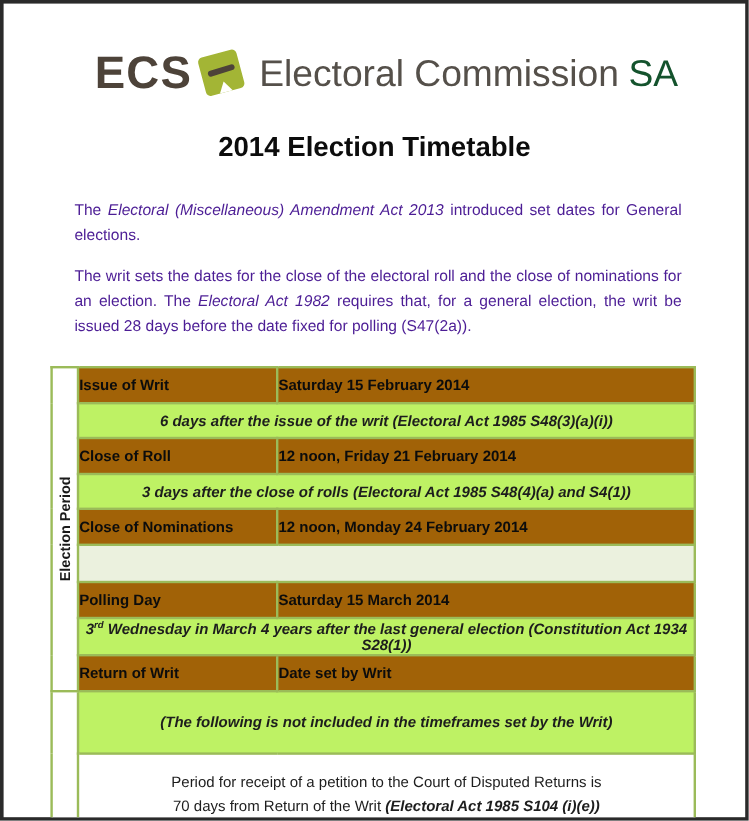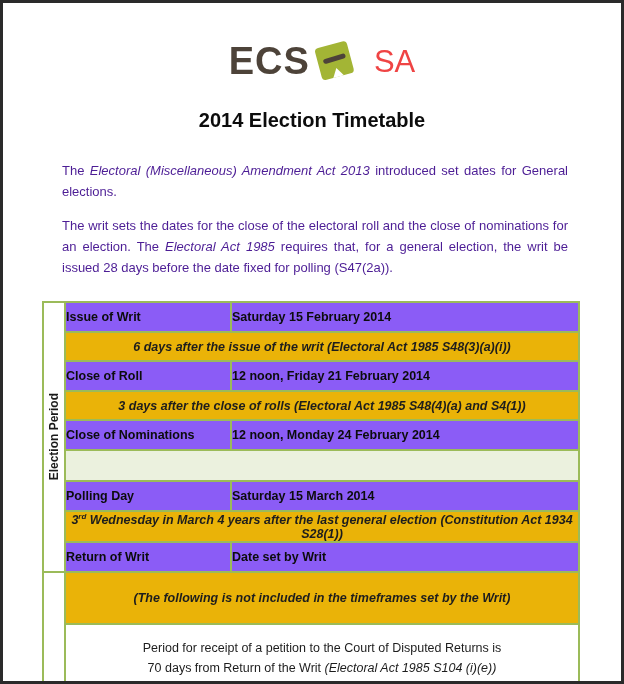--- a/index.html
+++ b/index.html
@@ -4,72 +4,73 @@
 <style>
   html,body{margin:0;padding:0;background:#fff;}
   body{width:624px;height:684px;font-family:"Liberation Sans",sans-serif;}
   .frame{box-sizing:border-box;width:624px;height:684px;border:3px solid #2a2a2a;background:#fff;overflow:hidden;}
 
   
   .logo-row{margin-top:34px;display:flex;align-items:center;justify-content:center;height:48px;padding-left:20px;}
   .logo-ecs{font-size:38px;font-weight:bold;color:#4d4339;letter-spacing:1px;line-height:1;}
   .logo-mark{width:46px;height:50px;margin:0 8px 0 2px;position:relative;top:-2px;}
   .logo-text{font-size:31px;color:#55504a;font-weight:400;letter-spacing:0px;line-height:1;white-space:pre;}
-  .logo-sa{font-size:31px;color:#ef4444;font-weight:400;line-height:1;margin-left:8px;}
+  .logo-sa{font-size:31px;color:#14532d;font-weight:400;line-height:1;margin-left:8px;}
 
   
-  h1{margin:24px 0 0 0;text-align:center;font-size:20px;font-weight:bold;color:#0c0c0c;}
+  h1{margin:24px 0 0 0;text-align:center;font-size:23px;font-weight:bold;color:#0c0c0c;}
 
   
   .intro{margin:28px 53px 0 59px;color:#4c1d95;}
   .intro p{margin:0 0 13px 0;font-size:13px;line-height:21px;text-align:justify;}
 
   
   .tt-wrap{margin:23px 0 0 39px;}
   table.tt{border-collapse:collapse;width:536px;table-layout:fixed;}
   table.tt td{border:2px solid #9bbb59;padding:0;}
   col.c-side{width:22px;}
   col.c-label{width:166px;}
   col.c-value{width:348px;}
 
   td.side{background:#fff;text-align:center;vertical-align:middle;}
   .vert-label{writing-mode:vertical-rl;transform:rotate(180deg);font-size:12px;font-weight:bold;color:#1a1a1a;white-space:nowrap;margin:0 auto;}
 
-  td.lbl,td.val{background:#8b5cf6;font-size:12.5px;font-weight:bold;color:#0c0c0c;vertical-align:middle;height:28px;padding-left:8px;}
-  td.note{background:#eab308;font-size:12.5px;font-style:italic;font-weight:bold;color:#1d1d1d;text-align:center;vertical-align:middle;height:27px;}
+  td.lbl,td.val{background:#a16207;font-size:12.5px;font-weight:bold;color:#0c0c0c;vertical-align:middle;height:28px;padding-left:8px;}
+  td.note{background:#bef264;font-size:12.5px;font-style:italic;font-weight:bold;color:#1d1d1d;text-align:center;vertical-align:middle;height:27px;}
   td.note-empty{background:#ebf1de;height:29px;}
   td.note-tall{height:50px;}
   td.note sup{font-size:8px;}
   td.petition{background:#fff;height:66px;text-align:center;vertical-align:middle;font-size:12.5px;color:#1d1d1d;line-height:20px;}
-  td.petition .it{font-style:italic;font-weight:normal;}
+  td.petition .it{font-style:italic;font-weight:bold;}
 </style>
 </head>
 <body>
 
 <div class="frame">
 
   <div class="logo-row">
     <span class="logo-ecs">ECS</span>
     <span class="logo-mark">
       <svg width="46" height="50" viewBox="0 0 46 50">
         <g transform="rotate(-15 23 27)">
           <rect x="6" y="10" width="33" height="33" rx="4" fill="#a3b535"></rect>
           <path d="M17 43 L22.5 34 L28 43 Z" fill="#ffffff"></path>
         </g>
         <rect x="11" y="22" width="23" height="5" rx="2.5" transform="rotate(-17 23 25)" fill="#4d4339"></rect>
       </svg>
     </span>
+    <span class="logo-text">Electoral Commission</span>
     <span class="logo-sa">SA</span>
   </div>
 
   <h1>2014 Election Timetable</h1>
 
   <div class="intro">
     <p><span>The </span><i>Electoral (Miscellaneous) Amendment Act 2013</i><span> introduced set dates for General elections.</span></p>
-    <p><span>The writ sets the dates for the close of the electoral roll and the close of nominations for an election. The </span><i>Electoral Act 1985</i><span> requires that, for a general election, the writ be issued 28 days before the date fixed for polling (S47(2a)).</span></p>
+    <p><span>The writ sets the dates for the close of the electoral roll and the close of nominations for an election. The </span><i>Electoral Act 1982</i><span> requires that, for a general election, the writ be issued 28 days before the date fixed for polling (S47(2a)).</span></p>
   </div>
 
   <div class="tt-wrap">
     <table class="tt">
       <colgroup>
           <col class="c-side">
           <col class="c-label">
           <col class="c-value">
         </colgroup>
 

